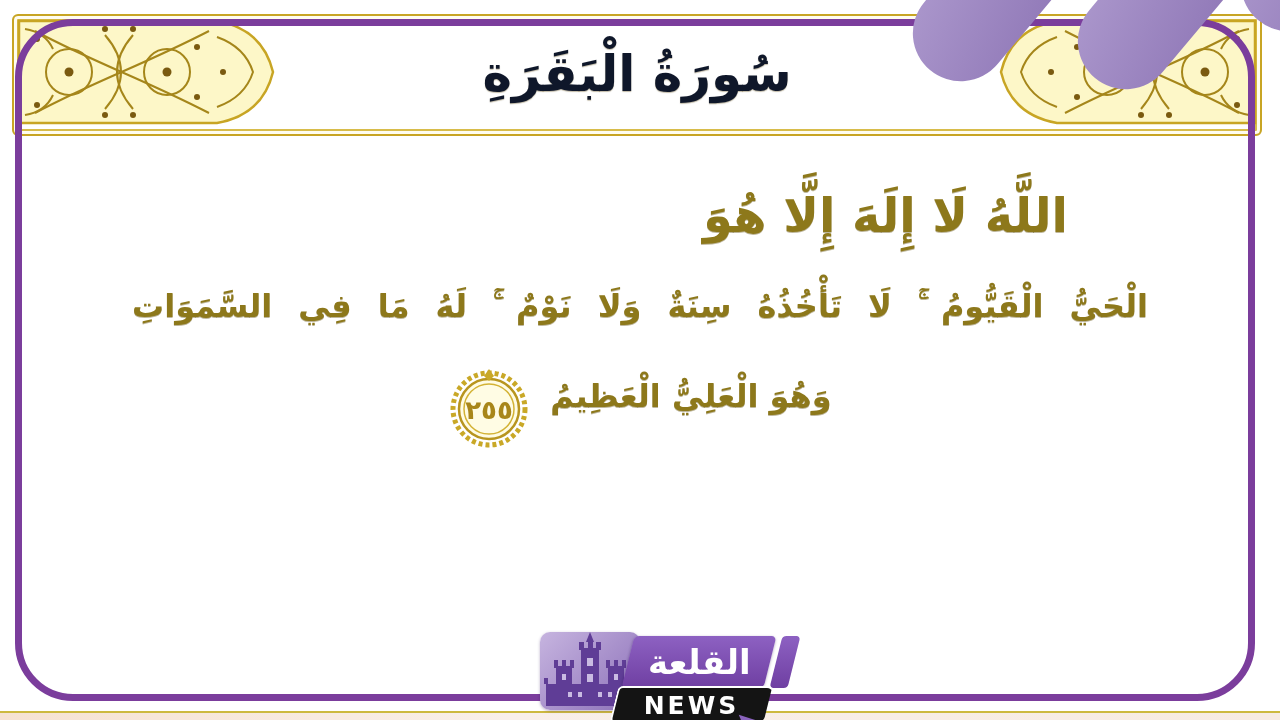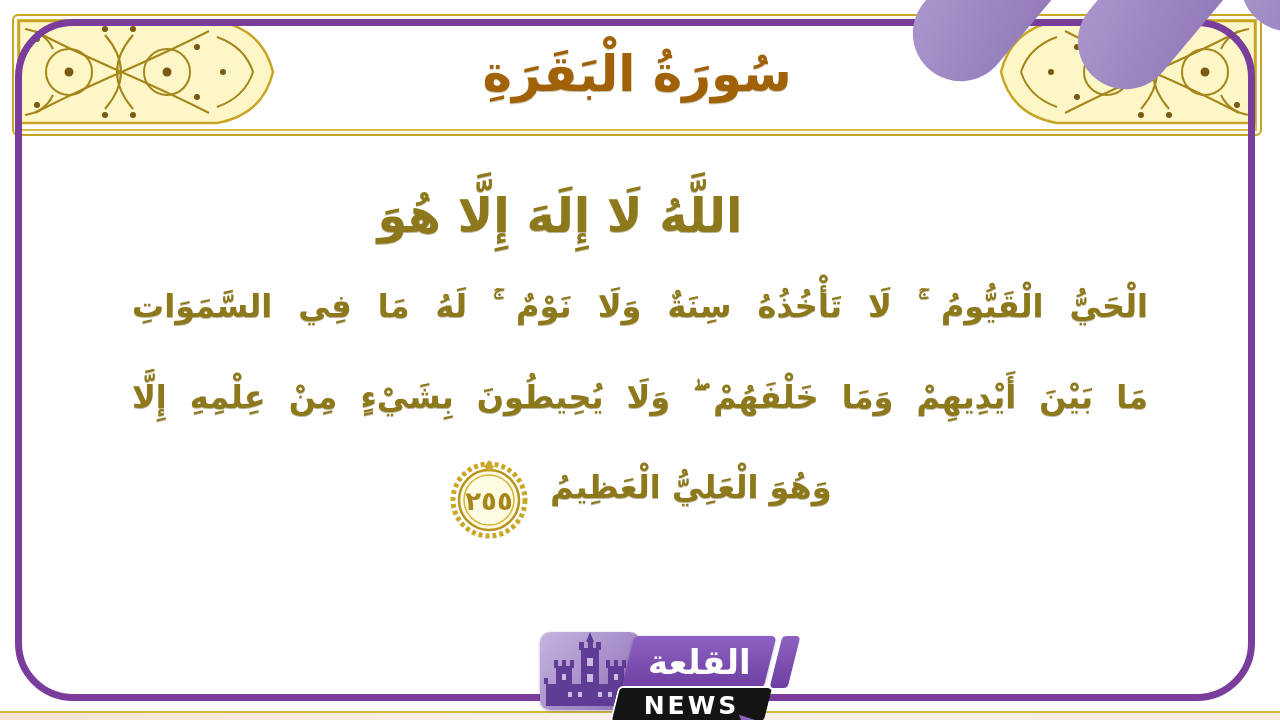--- a/index.html
+++ b/index.html
@@ -16,21 +16,21 @@
     box-shadow:inset 0 0 0 3px #fffdf0, inset 0 0 0 5px #d8bc4a;
     z-index:2;
   }
   .ornament{position:absolute;top:3px;height:106px;width:262px;z-index:1;}
   .ornament.left{left:3px;}
   .ornament.right{right:3px;transform:scaleX(-1);}
   .surah-title{
     position:absolute;left:0;right:0;top:8px;height:100px;
     display:flex;align-items:center;justify-content:center;
     direction:rtl;
-    font-size:50px;font-weight:bold;color:#a16207;
+    font-size:50px;font-weight:bold;color:#0f172a;
     text-shadow:0 1px 1px rgba(80,60,5,.35);
     z-index:3;
   }
   
   .purple-frame{
     position:absolute;left:15px;top:19px;width:1240px;height:682px;
     border:7px solid #7b3d9c;border-radius:58px;
     box-sizing:border-box;
     z-index:6;pointer-events:none;
   }
@@ -40,21 +40,21 @@
   .verse-area{
     position:absolute;left:132px;right:132px;top:170px;z-index:3;
     direction:rtl;color:#8d781b;font-weight:bold;
   }
   .vline{
     height:91px;display:block;line-height:91px;white-space:nowrap;
     font-size:32px;
     text-shadow:0 1px 0 rgba(92,74,10,.4);
   }
   .vline.justify{text-align:justify;text-align-last:justify;white-space:normal;}
-  .vline.first{font-size:48px;text-align:center;transform:translateX(-80px);}
+  .vline.first{font-size:48px;transform:translateX(-80px);}
   .last-row{
     height:88px;display:flex;direction:rtl;align-items:center;
     justify-content:center;gap:20px;
   }
   .last-row .vline{height:auto;line-height:normal;}
   .medallion{flex:0 0 auto;margin-top:26px;}
   
   .bottom-gold-line{position:absolute;left:0;top:711px;width:1280px;height:2px;background:#cdb93f;z-index:8;}
   .bottom-strip{position:absolute;left:0;top:713px;width:1280px;height:7px;
     background:linear-gradient(90deg,#f6e2d2,#f9efe9 40%,#f7ebe2);z-index:8;}
@@ -154,21 +154,20 @@
       <circle cx="20" cy="20" r="3"></circle>
       <circle cx="20" cy="86" r="3"></circle>
     </g>
   </svg>
   <div class="surah-title">سُورَةُ الْبَقَرَةِ</div>
 </div>
 
 <div class="verse-area">
   <div class="vline first">اللَّهُ لَا إِلَهَ إِلَّا هُوَ</div>
   <div class="vline justify">الْحَيُّ الْقَيُّومُ ۚ لَا تَأْخُذُهُ سِنَةٌ وَلَا نَوْمٌ ۚ لَهُ مَا فِي السَّمَوَاتِ</div>
-  <div class="vline justify">مَا بَيْنَ أَيْدِيهِمْ وَمَا خَلْفَهُمْ ۖ وَلَا يُحِيطُونَ بِشَيْءٍ مِنْ عِلْمِهِ إِلَّا</div>
   <div class="last-row">
     <span class="vline">وَهُوَ الْعَلِيُّ الْعَظِيمُ</span>
     <svg class="medallion" width="82" height="82" viewBox="0 0 82 82">
       <circle cx="41" cy="41" r="36" fill="none" stroke="#c9a827" stroke-width="5" stroke-dasharray="4 3"></circle>
       <circle cx="41" cy="41" r="30" fill="#fffce4" stroke="#b8951f" stroke-width="2.5"></circle>
       <circle cx="41" cy="41" r="25" fill="none" stroke="#d3b235" stroke-width="1.5"></circle>
       <path d="M41,1 l5,7 -5,5 -5,-5 Z" fill="#c9a827"></path>
       <text x="41" y="51" text-anchor="middle" font-size="26" font-weight="bold" fill="#a8861a" font-family="DejaVu Sans, sans-serif">٢٥٥</text>
     </svg>
   </div>

